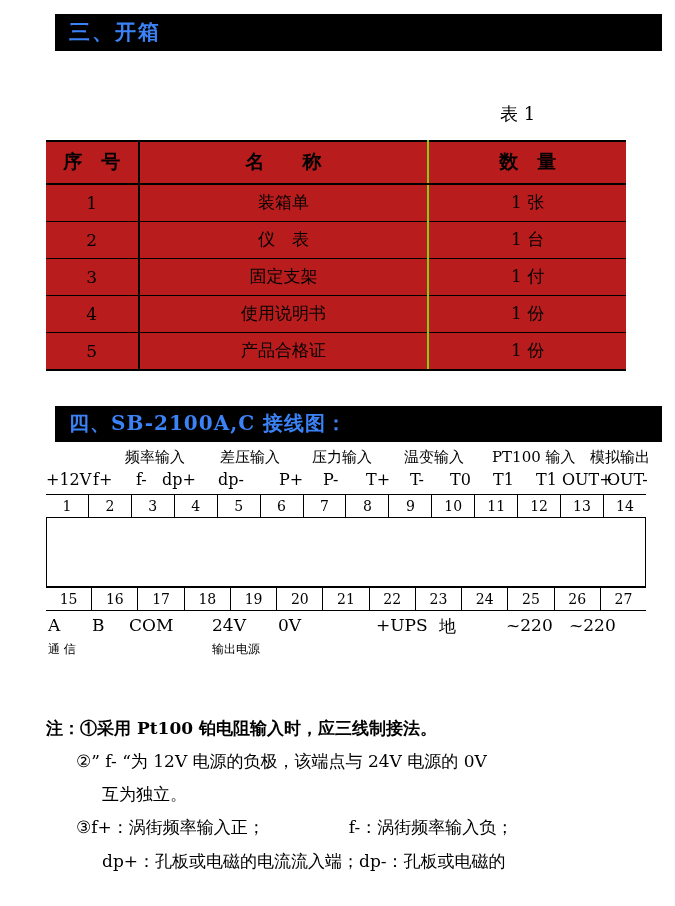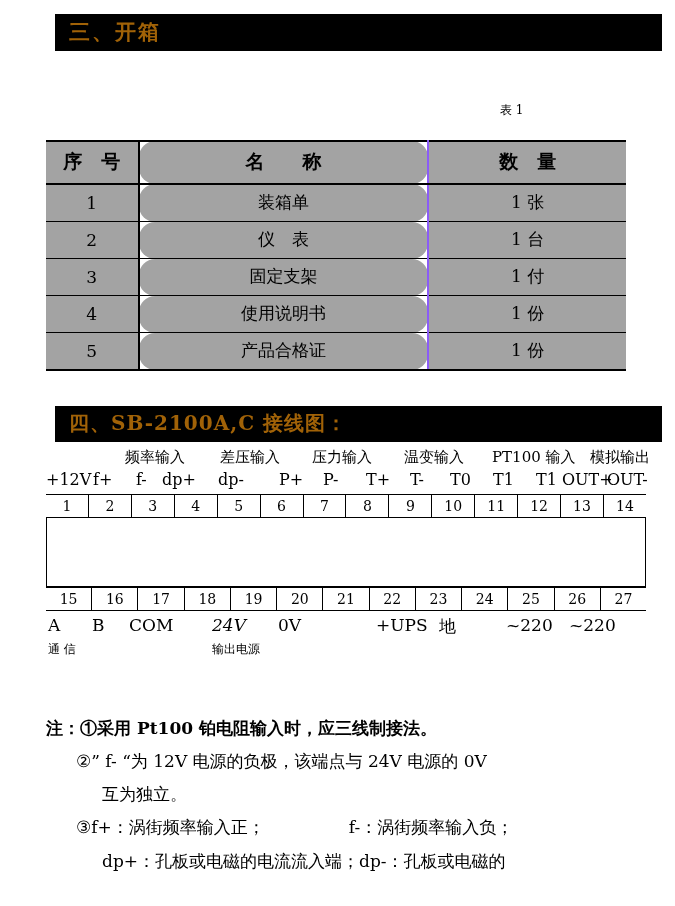--- a/index.html
+++ b/index.html
@@ -18,21 +18,21 @@
   .page {
     position: relative;
     width: 675px;
     height: 906px;
     padding: 0;
   }
 
   
   .section-bar {
     background: #000000;
-    color: #a16207;
+    color: #3b82f6;
     font-weight: bold;
     font-size: 21px;
     letter-spacing: 2px;
     padding: 5px 0 6px 14px;
     margin: 0;
     line-height: 1.25;
   }
   #bar-unbox {
     position: absolute;
     left: 55px;
@@ -58,50 +58,50 @@
     width: 600px;
     font-size: 17px;
     line-height: 2.0;
     text-align: justify;
   }
   .intro .indent { display: inline-block; width: 42px; }
   .table-caption {
     position: absolute;
     left: 500px;
     top: 102px;
-    font-size: 12px;
+    font-size: 18px;
   }
 
   
   #packing-table {
     position: absolute;
     left: 46px;
     top: 140px;
     width: 580px;
     border-collapse: collapse;
     font-size: 17px;
   }
   #packing-table th, #packing-table td {
     border-left: none;
     border-right: none;
     border-top: 1px solid #000;
     border-bottom: 1px solid #000;
     text-align: center;
     padding: 6px 0 7px 0;
-    background: #a3a3a3;
+    background: #b91c1c;
   }
   #packing-table th {
     font-weight: bold;
     font-size: 19px;
     padding: 7px 0 8px 0;
   }
   #packing-table thead tr th { border-top: 2px solid #000; border-bottom: 2px solid #000; }
   #packing-table tbody tr:last-child td { border-bottom: 2px solid #000; }
   #packing-table .c1 { width: 92px; border-right: 2px solid #000; }
-  #packing-table .c2 { width: 290px; border-right: 2px solid #8b5cf6; border-radius: 16px; }
+  #packing-table .c2 { width: 290px; border-right: 2px solid #84cc16; }
   #packing-table .c3 { width: 198px; }
 
   
   .wire-area {
     position: absolute;
     left: 46px;
     top: 448px;
     width: 600px;
     font-size: 15px;
   }
@@ -283,21 +283,21 @@
         <div class="cell">24</div>
         <div class="cell">25</div>
         <div class="cell">26</div>
         <div class="cell">27</div>
       </div>
 
     <div class="bot-labels" id="bot-labels">
         <span style="left: 2px;">A</span>
         <span style="left: 46px;">B</span>
         <span style="left: 83px;">COM</span>
-        <span style="left: 166px; font-style: italic;">24V</span>
+        <span style="left: 166px;">24V</span>
         <span style="left: 232px;">0V</span>
         <span style="left: 330px;">+UPS</span>
         <span style="left: 393px;">地</span>
         <span style="left: 460px;">~220</span>
         <span style="left: 523px;">~220</span>
       </div>
 
     <div class="bot-labels2" id="bot-labels2">
         <span style="left: 2px;">通 信</span>
         <span style="left: 166px;">输出电源</span>

